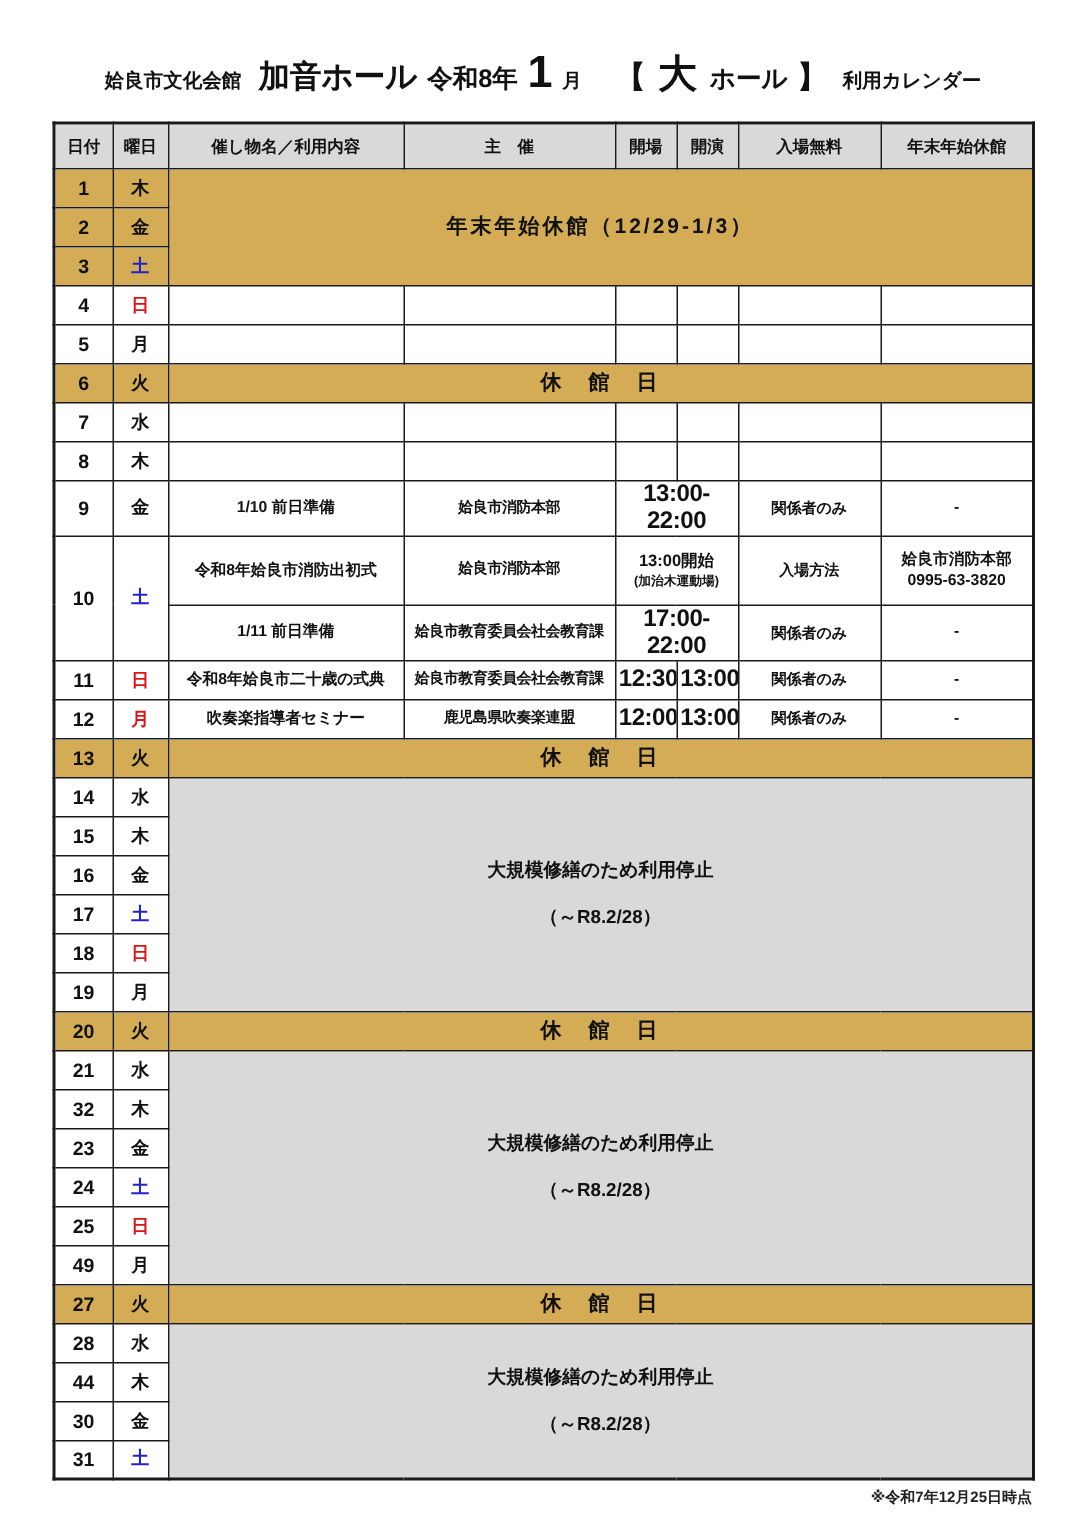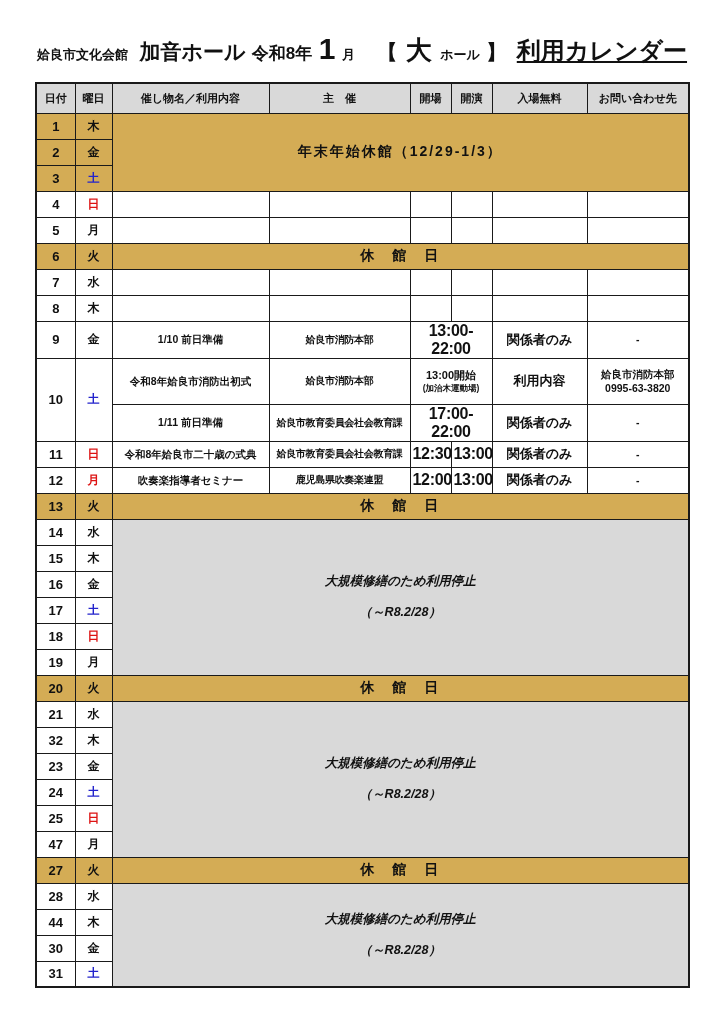--- a/index.html
+++ b/index.html
@@ -26,22 +26,22 @@
     line-height:34px;
   }
   .title span{vertical-align:baseline;}
   .ts-venue{font-size:13px;margin-right:7px;}
   .ts-hall{font-size:21px;margin-right:2px;}
   .ts-era{font-size:17px;}
   .ts-month{font-size:30px;margin:0 2px;}
   .ts-monthlabel{font-size:13px;margin-right:18px;}
   .ts-bracket{font-size:20px;}
   .ts-big{font-size:26px;margin:0 4px;}
-  .ts-hallword{font-size:13px;margin-right:2px;}
-  .ts-cal{font-size:24px;margin-left:6px;text-decoration:underline;}
+  .ts-hallword{font-size:17px;margin-right:2px;}
+  .ts-cal{font-size:13px;margin-left:6px;}
 
   
   table.cal{
     border-collapse:collapse;
     table-layout:fixed;
     width:653px;
     margin:10px 0 0 35px;
     border:2px solid var(--border);
   }
   .cal th,.cal td{
@@ -65,23 +65,23 @@
   .col-contact{width:102px;}
 
   .t-date{font-size:13px;}
   .t-day{font-size:12px;}
   .t-banner{font-size:14px;letter-spacing:2px;}
   .t-ev,.t-org{text-align:left;padding:1px 3px;font-size:10.5px;line-height:1.15;}
   .t-org{font-size:10px;letter-spacing:-0.3px;}
   .t-time{font-size:16px;letter-spacing:-0.3px;}
   .t-time2{font-size:11px;line-height:1.3;}
   .t-time2 .ln2{font-size:8.5px;}
-  .t-adm{font-size:13px;font-family:Liberation Mono, monospace;}
+  .t-adm{font-size:10px;font-family:Liberation Mono, monospace;}
   .t-contact,.t-contact2{font-size:10.5px;line-height:1.35;}
-  .t-notice{font-size:12.5px;font-style:italic;}
+  .t-notice{font-size:12.5px;}
   .t-notice .ln1{margin-bottom:14px;}
   .bg-gold{background:var(--gold);}
   .bg-gray{background:var(--gray);}
   .c-sun,.c-hol{color:var(--red);}
   .c-sat{color:var(--blue);}
 
   
   .footnote{
     width:653px;margin:4px 0 0 35px;
     text-align:right;font-size:10px;font-weight:600;color:#222;
@@ -118,21 +118,21 @@
     </colgroup>
     <thead>
       <tr id="header-row">
           <th>日付</th>
           <th>曜日</th>
           <th>催し物名／利用内容</th>
           <th>主　催</th>
           <th>開場</th>
           <th>開演</th>
           <th>入場無料</th>
-          <th>お問い合わせ先</th>
+          <th>年末年始休館</th>
         </tr>
     </thead>
     <tbody id="calendar-body">
         <tr>
           <td class="t-date bg-gold">1</td>
           <td class="t-day bg-gold">木</td>
           <td class="t-banner bg-gold" colspan="6" rowspan="3">年末年始休館（12/29-1/3）</td>
         </tr>
         <tr>
           <td class="t-date bg-gold">2</td>
@@ -198,21 +198,21 @@
         </tr>
         <tr style="height: 46px;">
           <td class="t-date" rowspan="2">10</td>
           <td class="t-day c-sat" rowspan="2">土</td>
           <td class="t-ev">令和8年姶良市消防出初式</td>
           <td class="t-org">姶良市消防本部</td>
           <td class="t-time2" colspan="2">
             <div class="ln ln1">13:00開始</div>
             <div class="ln ln2">(加治木運動場)</div>
           </td>
-          <td class="t-adm">利用内容</td>
+          <td class="t-adm">入場方法</td>
           <td class="t-contact2">
             <div class="ln ln1">姶良市消防本部</div>
             <div class="ln ln2">0995-63-3820</div>
           </td>
         </tr>
         <tr>
           <td class="t-ev">1/11 前日準備</td>
           <td class="t-org">姶良市教育委員会社会教育課</td>
           <td class="t-time" colspan="2">17:00-22:00</td>
           <td class="t-adm">関係者のみ</td>
@@ -294,21 +294,21 @@
         </tr>
         <tr>
           <td class="t-date">24</td>
           <td class="t-day c-sat">土</td>
         </tr>
         <tr>
           <td class="t-date">25</td>
           <td class="t-day c-sun">日</td>
         </tr>
         <tr>
-          <td class="t-date">47</td>
+          <td class="t-date">49</td>
           <td class="t-day">月</td>
         </tr>
         <tr>
           <td class="t-date bg-gold">27</td>
           <td class="t-day bg-gold">火</td>
           <td class="t-banner bg-gold" colspan="6">休　館　日</td>
         </tr>
         <tr>
           <td class="t-date">28</td>
           <td class="t-day">水</td>
@@ -325,14 +325,15 @@
           <td class="t-date">30</td>
           <td class="t-day">金</td>
         </tr>
         <tr>
           <td class="t-date">31</td>
           <td class="t-day c-sat">土</td>
         </tr>
       </tbody>
   </table>
 
+  <div class="footnote">※令和7年12月25日時点</div>
 
 </div>
 
 </body></html>

